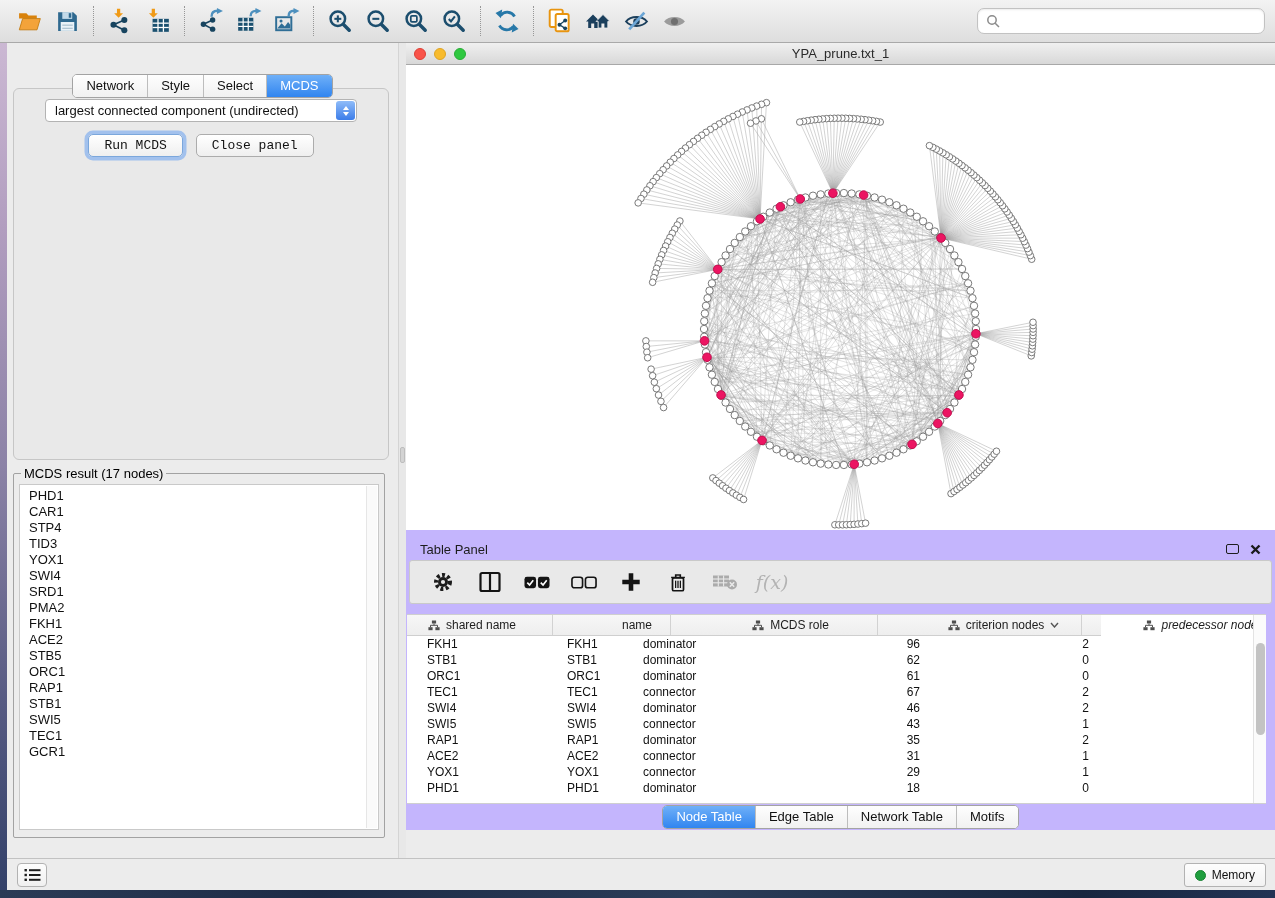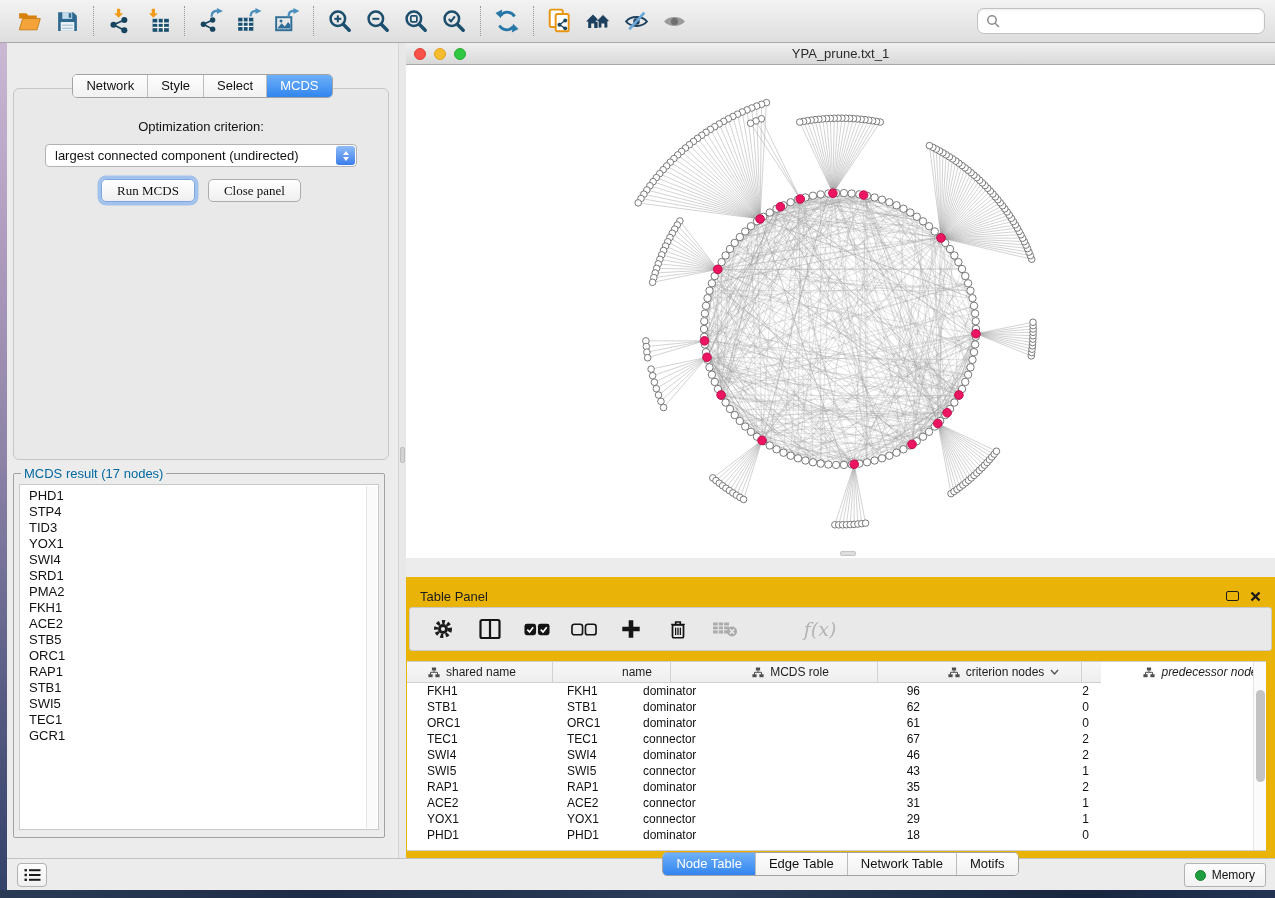--- a/index.html
+++ b/index.html
@@ -44,26 +44,26 @@
     border:1px solid #C6C6C6; border-radius:6px; }
   .opt-label { margin-top:30px; text-align:center; font-size:13px; color:#111; }
   .dropdown { margin:10px auto 0; width:312px; height:23px; background:#fff; border:1px solid #B3B3B3;
     border-radius:4px; position:relative; display:flex; align-items:center; font-size:13px; color:#111; padding:0 26px 0 9px; }
   .dd-stepper { position:absolute; right:1px; top:1px; width:19px; height:19px; border-radius:3px;
     background:linear-gradient(#8FBCF9,#3C7DE9); display:flex; flex-direction:column; align-items:center; justify-content:center; gap:2px; }
   .tri-up { width:0; height:0; border-left:3.5px solid transparent; border-right:3.5px solid transparent; border-bottom:4.5px solid #fff; }
   .tri-down { width:0; height:0; border-left:3.5px solid transparent; border-right:3.5px solid transparent; border-top:4.5px solid #fff; }
   .btn-row { display:flex; justify-content:center; gap:13px; margin-top:12px; }
   .mac-btn { height:23px; padding:0 15px; font-size:13px; color:#111; background:linear-gradient(#FFFFFF,#EFEFEF);
-    border:1px solid #ACACAC; border-radius:5px; font-family:Liberation Serif, serif; cursor:default; }
+    border:1px solid #ACACAC; border-radius:5px; font-family:Liberation Mono, monospace; cursor:default; }
   .mac-btn.focused { box-shadow:0 0 0 3.5px rgba(103,160,240,.55); border-color:#7BA7DC; }
 
   .mcds-fieldset { position:absolute; left:6px; right:13px; top:423px; height:372px;
     border:1px solid #A2A2A2; border-radius:2px; padding:3px 5px 7px; }
-  .mcds-fieldset legend { font-size:13px; color:#0369a1; padding:0 3px; margin-left:2px; }
+  .mcds-fieldset legend { font-size:13px; color:#000000; padding:0 3px; margin-left:2px; }
   .mcds-list { width:100%; height:100%; background:#fff; border:1px solid #C9C9C9; position:relative;
     padding:3px 16px 0 9px; overflow:hidden; }
   .mcds-item { font-size:13px; line-height:16px; color:#111; }
   .mcds-scroll { position:absolute; right:1px; top:1px; bottom:1px; width:11px; background:#FAFAFA; border-left:1px solid #E6E6E6; }
 
   
   .v-splitter { position:absolute; left:399px; top:43px; width:7px; height:815px; background:#E8E8E8; }
   .v-handle { position:absolute; left:1px; top:404px; width:5px; height:16px; background:#D3D3D3; border:1px solid #BDBDBD; border-radius:2px; }
 
   
@@ -73,26 +73,26 @@
   .lights { display:flex; gap:8px; }
   .light { width:12px; height:12px; border-radius:50%; }
   .light.red { background:#F95349; border:1px solid #DE3E35; }
   .light.yellow { background:#F8BB2D; border:1px solid #DEA423; }
   .light.green { background:#2FC840; border:1px solid #28AD36; }
   .net-title { position:absolute; left:0; right:0; text-align:center; font-size:13px; color:#2b2b2b; }
   .net-canvas { position:relative; width:869px; height:492px; background:#fff; }
   .h-handle { position:absolute; left:434px; bottom:1px; width:16px; height:5px; background:#DDDDDD; border:1px solid #C4C4C4; border-radius:2px; }
 
   
-  .table-panel { position:absolute; left:406px; top:577px; width:869px; height:300px; background:#eab308; }
+  .table-panel { position:absolute; left:406px; top:530px; width:869px; height:300px; background:#c4b5fd; }
   .tp-titlebar { height:30px; display:flex; align-items:center; padding:8px 14px 0; }
   .tp-toolbar { position:absolute; left:3px; right:3px; top:30px; height:44px; background:#E9E9E9;
     border:1px solid #C9C9C9; border-radius:3px; display:flex; align-items:center; gap:21px; padding:0 0 0 20px; }
   .tpi { width:26px; height:26px; display:flex; align-items:center; justify-content:center; }
-  .fx { font-family:"DejaVu Serif", serif; font-style:italic; font-size:19px; color:#B3B3B3;margin-left:48px; }
+  .fx { font-family:"DejaVu Serif", serif; font-style:italic; font-size:19px; color:#B3B3B3; }
 
   .tbl-area { position:absolute; left:1px; right:9px; top:84px; height:190px; background:#fff;
     border-top:1px solid #CFCFCF; border-bottom:1px solid #CFCFCF; overflow:hidden; }
   .tbl-header { display:flex; height:21px; width:694px; background:linear-gradient(#F7F7F7,#EEEEEE);
     border-bottom:1px solid #CFCFCF;gap:48px; }
   .tbl-col { display:flex; align-items:center; justify-content:center; gap:6px; border-right:1px solid #D2D2D2;
     font-size:12px; color:#1d1d1d; flex:none; }
   .tbl-col:nth-child(1){ width:146px; } .tbl-col:nth-child(2){ width:70px; }
   .tbl-col:nth-child(3){ width:159px; } .tbl-col:nth-child(4){ width:156px; } .tbl-col:nth-child(5){ width:163px;font-style:italic; }
   .tbl-row { display:flex; height:16px; align-items:center; font-size:12px; color:#111; }
@@ -301,40 +301,40 @@
           <div class="seg-tab"><span>Style</span></div>
 
           <div class="seg-tab"><span>Select</span></div>
 
           <div class="seg-tab selected"><span>MCDS</span></div>
 
       </div>
     </div>
 
     <div class="cp-box">
-      <div class="opt-label">Optimization criterion:</div>
       <div class="dropdown">
         <span>largest connected component (undirected)</span>
         <span class="dd-stepper">
           <span class="tri-up"></span>
             <span class="tri-down"></span>
         </span>
       </div>
       <div class="btn-row">
         <button class="mac-btn focused">Run MCDS</button>
         <button class="mac-btn">Close panel</button>
       </div>
     </div>
 
     <fieldset class="mcds-fieldset">
       <legend>MCDS result (17 nodes)</legend>
       <div class="mcds-list">
 
           <div class="mcds-item">PHD1</div>
 
+          <div class="mcds-item">CAR1</div>
 
           <div class="mcds-item">STP4</div>
 
           <div class="mcds-item">TID3</div>
 
           <div class="mcds-item">YOX1</div>
 
           <div class="mcds-item">SWI4</div>
 
           <div class="mcds-item">SRD1</div>

